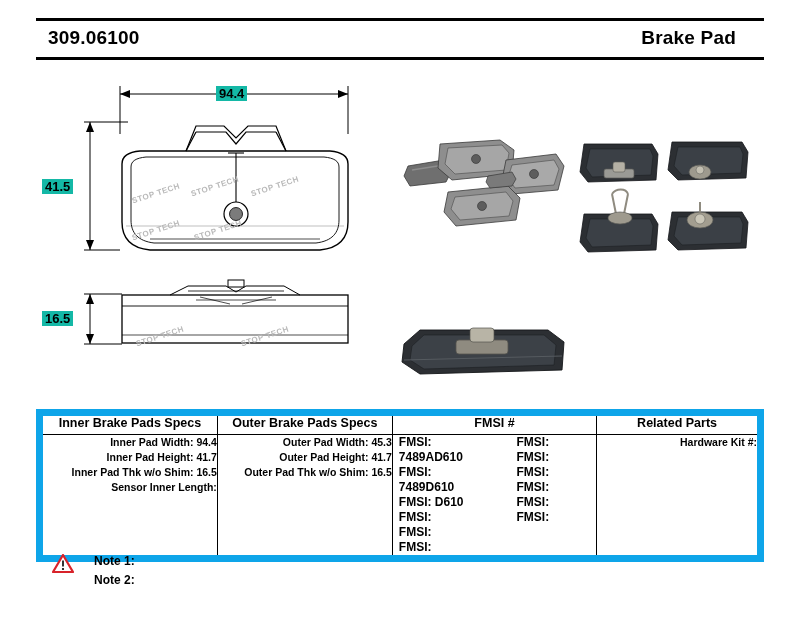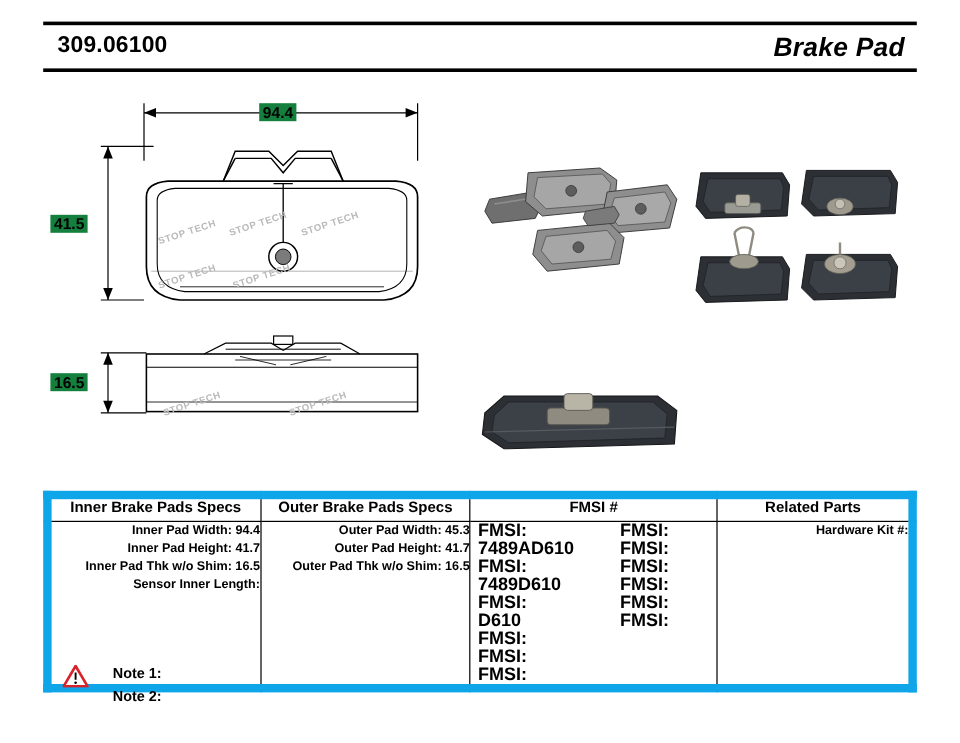--- a/index.html
+++ b/index.html
@@ -33,42 +33,41 @@
   .header .part-number {
     position: absolute;
     left: 12px;
     top: 6px;
     font-size: 19px;
     font-weight: bold;
     letter-spacing: 0.2px;
   }
   .header .doc-title {
     position: absolute;
-    right: 10px;
+    right: 28px;
     top: 6px;
-    font-size: 22px;
+    font-size: 19px;
     font-weight: bold;
     letter-spacing: 0.2px;
-    font-style: italic;
   }
 
   
   .drawing {
     position: absolute;
     left: 0;
     top: 54px;
     width: 800px;
     height: 340px;
   }
   .dim-label {
     position: absolute;
     font-size: 13px;
     font-weight: bold;
     color: #000;
-    background: #15803d;
+    background: #14b8a6;
     padding: 0 3px;
   }
 
   
   .wm {
     position: absolute;
     font-size: 8px;
     font-weight: bold;
     color: #b9b9b9;
     letter-spacing: 0.5px;
@@ -103,21 +102,21 @@
   }
   .spec-row {
     font-size: 10.5px;
     font-weight: bold;
     line-height: 15px;
     text-align: right;
     white-space: nowrap;
   }
   .fmsi-grid {
     display: flex;
-    font-size: 15px;
+    font-size: 12px;
     font-weight: bold;
     line-height: 15px;
     gap: 32px;
   }
   .fmsi-col {
     flex: 1;
     padding-left: 6px;
   }
   .related-row {
     font-size: 10.5px;

